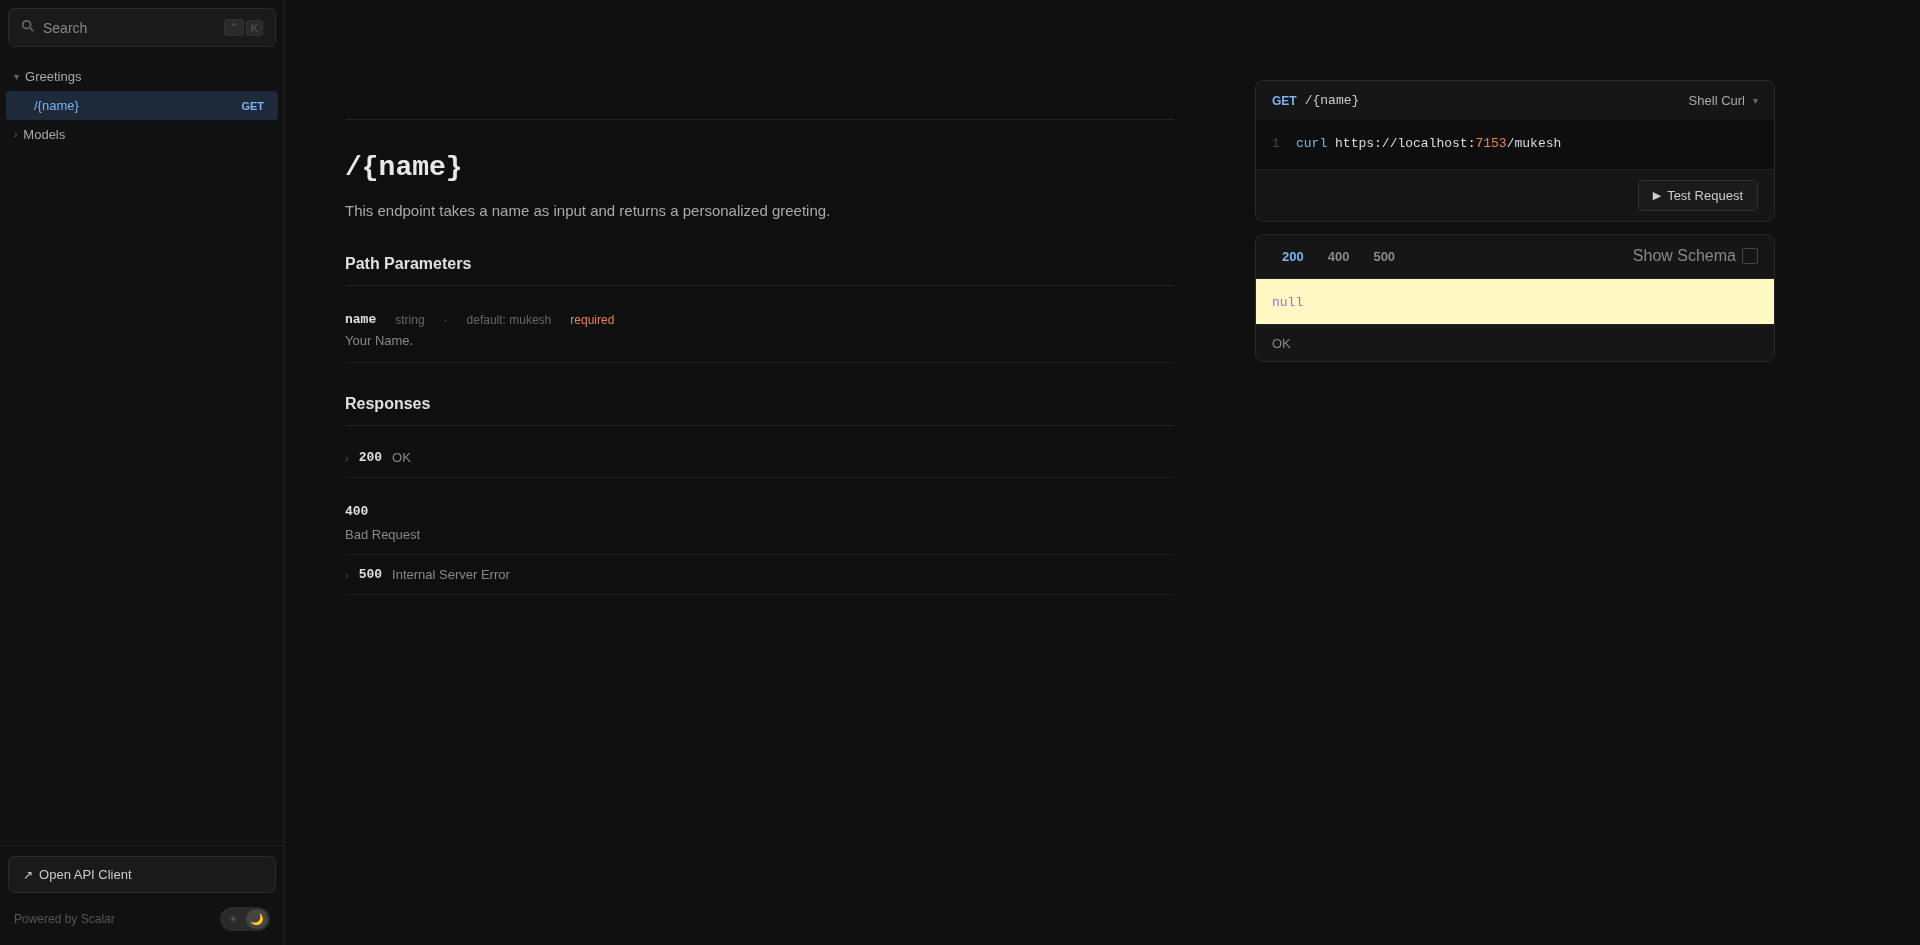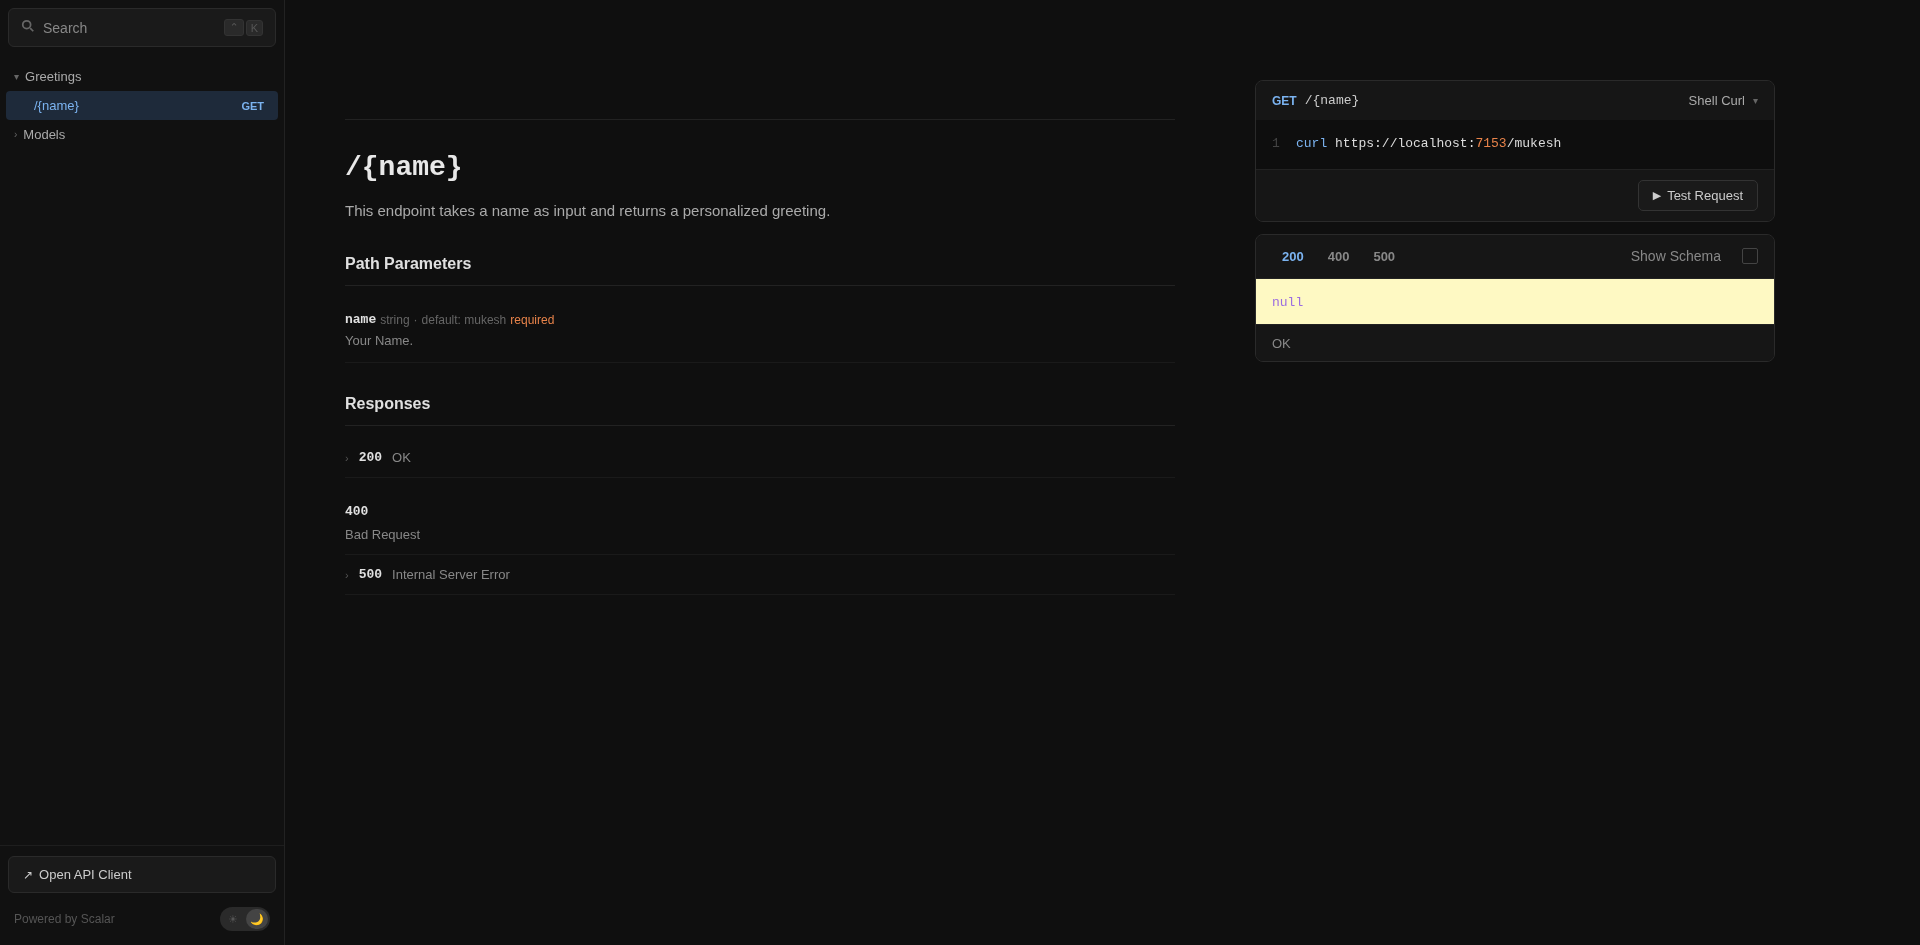--- a/index.html
+++ b/index.html
@@ -222,21 +222,21 @@
     }
 
     .param-item {
       padding: 14px 0;
       border-bottom: 1px solid #1a1a1a;
     }
 
     .param-header {
       display: flex;
       align-items: center;
-      gap: 4px;
+      gap: 19px;
       margin-bottom: 6px;
       flex-wrap: wrap;
     }
 
     .param-name {
       font-family: 'Courier New', monospace;
       font-size: 13px;
       font-weight: 600;
       color: #e0e0e0;
     }
@@ -444,23 +444,23 @@
     }
 
     .resp-tab.active-200 {
       color: #7bb3f0;
       background: transparent;
     }
 
     .show-schema {
       display: flex;
       align-items: center;
-      gap: 21px;
-      color: #888;
-      font-size: 14px;
+      gap: 6px;
+      color: #888;
+      font-size: 16px;
       cursor: pointer;
     }
 
     .schema-toggle-box {
       width: 16px;
       height: 16px;
       border: 1px solid #444;
       border-radius: 2px;
       background: transparent;
     }

